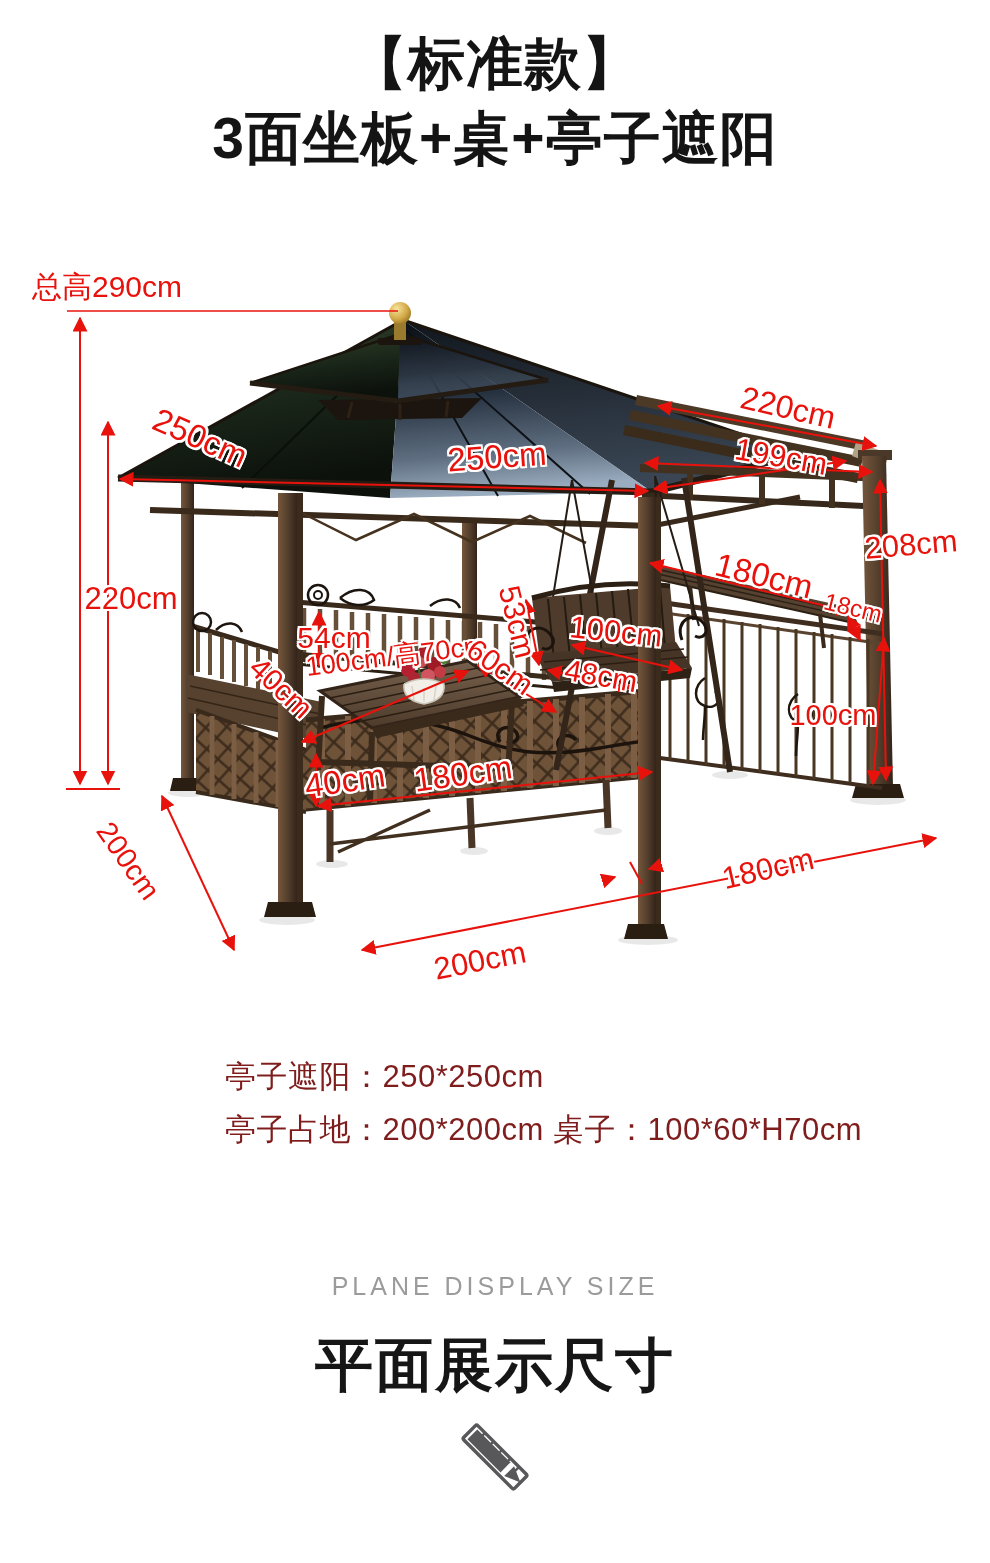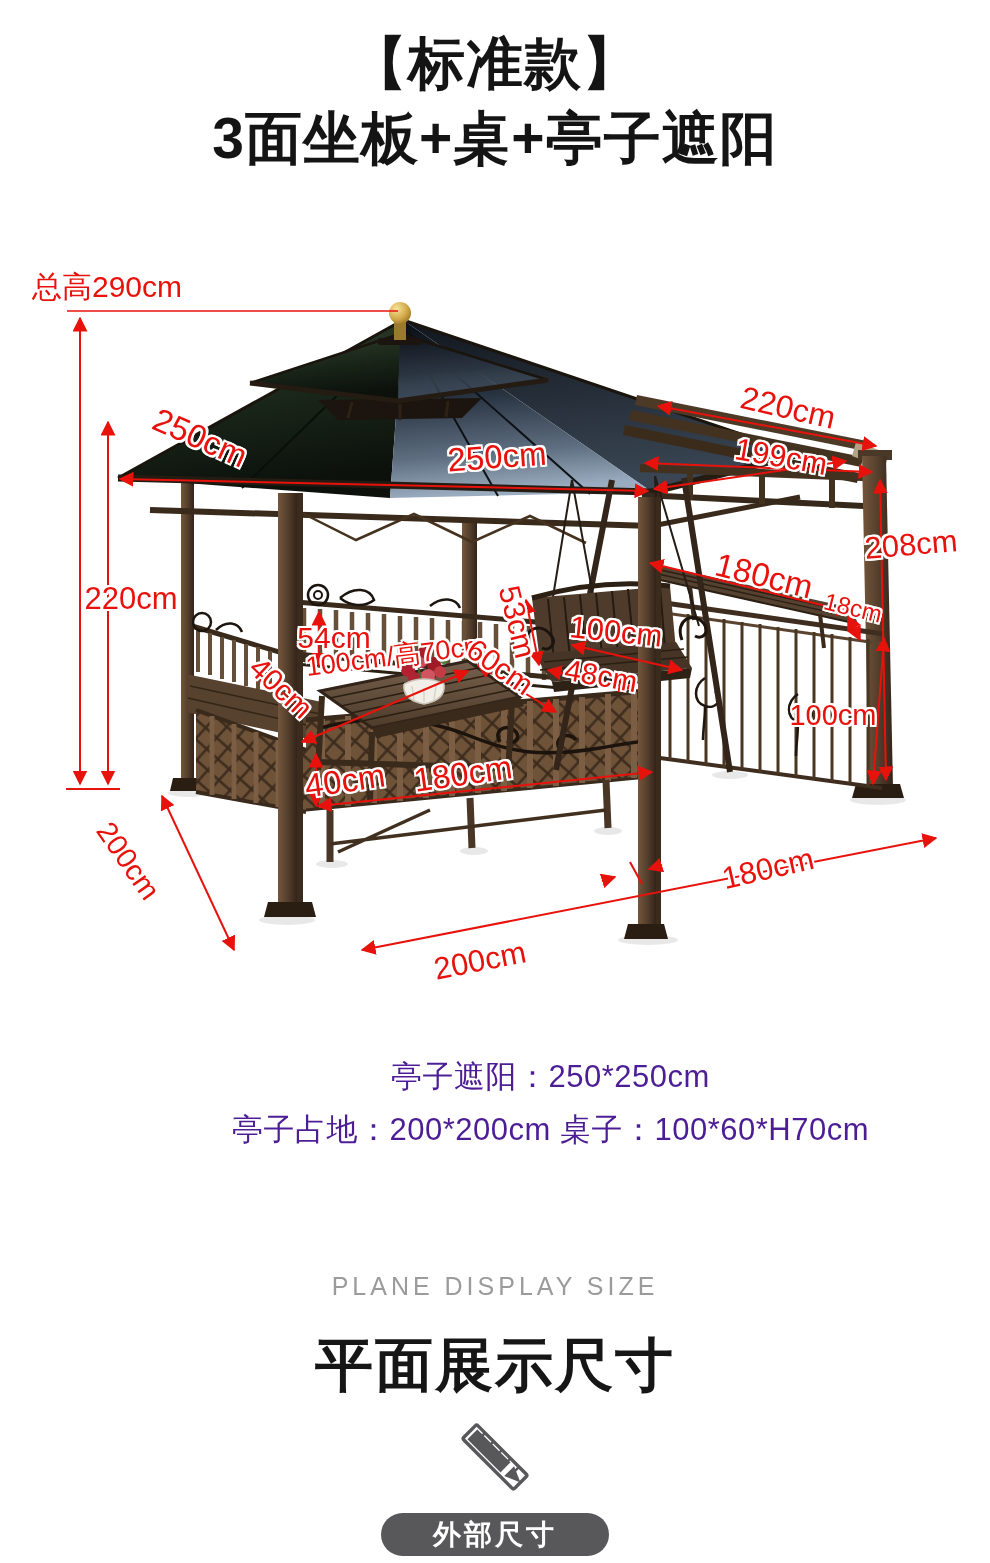--- a/index.html
+++ b/index.html
@@ -11,21 +11,21 @@
   
   .figure{position:absolute;top:250px;left:0;width:990px;height:762px;}
   .figure svg{position:absolute;left:0;top:0;}
   .dim{position:absolute;white-space:nowrap;color:#e8120c;font-size:30px;font-weight:500;
        transform:translate(-50%,-50%) rotate(var(--r,0deg));
        text-shadow:-2px -2px 0 #fff,2px -2px 0 #fff,-2px 2px 0 #fff,2px 2px 0 #fff,
                    -2px 0 0 #fff,2px 0 0 #fff,0 -2px 0 #fff,0 2px 0 #fff;}
   
   .specs{position:absolute;top:1036px;left:214px;}
   .specs h2{margin:0;font-size:43px;font-weight:800;color:#1e1e1e;letter-spacing:0.5px;}
-  .specs p{margin:20px 0 0 18px;font-size:31px;color:#4c1d95;letter-spacing:0.5px;text-align:center;}
+  .specs p{margin:20px 0 0 11px;font-size:31px;color:#7f1d1d;letter-spacing:0.5px;}
   .specs p + p{margin-top:11px;}
   
   .footer{position:absolute;top:1272px;left:0;width:100%;text-align:center;}
   .footer .en{font-size:25px;color:#9b9b9b;letter-spacing:4px;}
   .footer .cn{margin-top:26px;font-size:58px;font-weight:900;color:#161616;letter-spacing:2px;}
   .footer .icon{margin:12px auto 0;width:88px;height:84px;}
   .badge{display:inline-block;margin-top:12px;min-width:176px;height:43px;line-height:43px;
          padding:0 26px;border-radius:22px;background:#58585a;color:#fff;
          font-size:28px;font-weight:700;letter-spacing:3px;}
 </style>
@@ -326,16 +326,15 @@
           <rect x="-36" y="-10" width="72" height="20" rx="2" fill="#fff" stroke="#58585a" stroke-width="3.5"></rect>
           <path d="M-24,-10 L-24,-2 M-12,-10 L-12,-2 M0,-10 L0,-2 M12,-10 L12,-2 M24,-10 L24,-2" stroke="#58585a" stroke-width="2.5"></path>
         </g>
         <g transform="translate(44,40) rotate(-45)">
           <rect x="-7" y="-32" width="14" height="48" fill="#58585a"></rect>
           <path d="M-7,20 L7,20 L0,36 z" fill="#58585a"></path>
           <path d="M-7,16 L7,16" stroke="#fff" stroke-width="2.5"></path>
         </g>
       </svg>
     </div>
-    <div><span class="badge">外部尺寸</span></div>
   </div>
 
 </div>
 
 </body></html>

